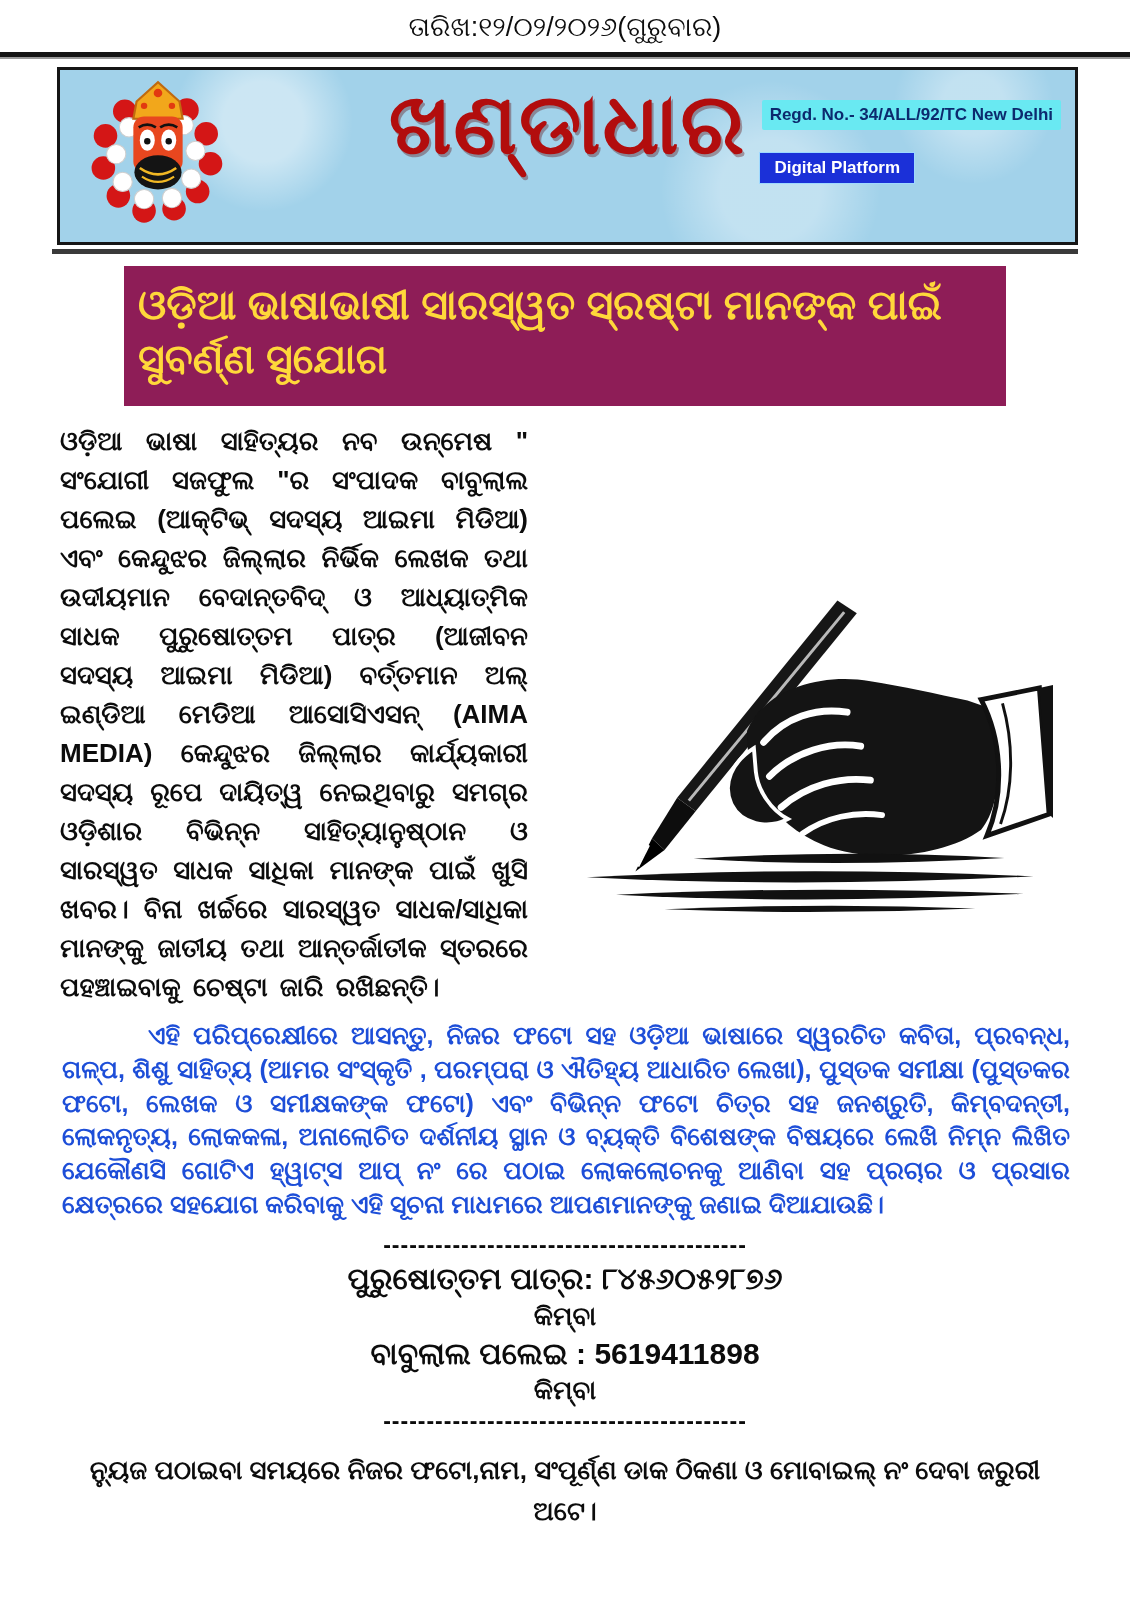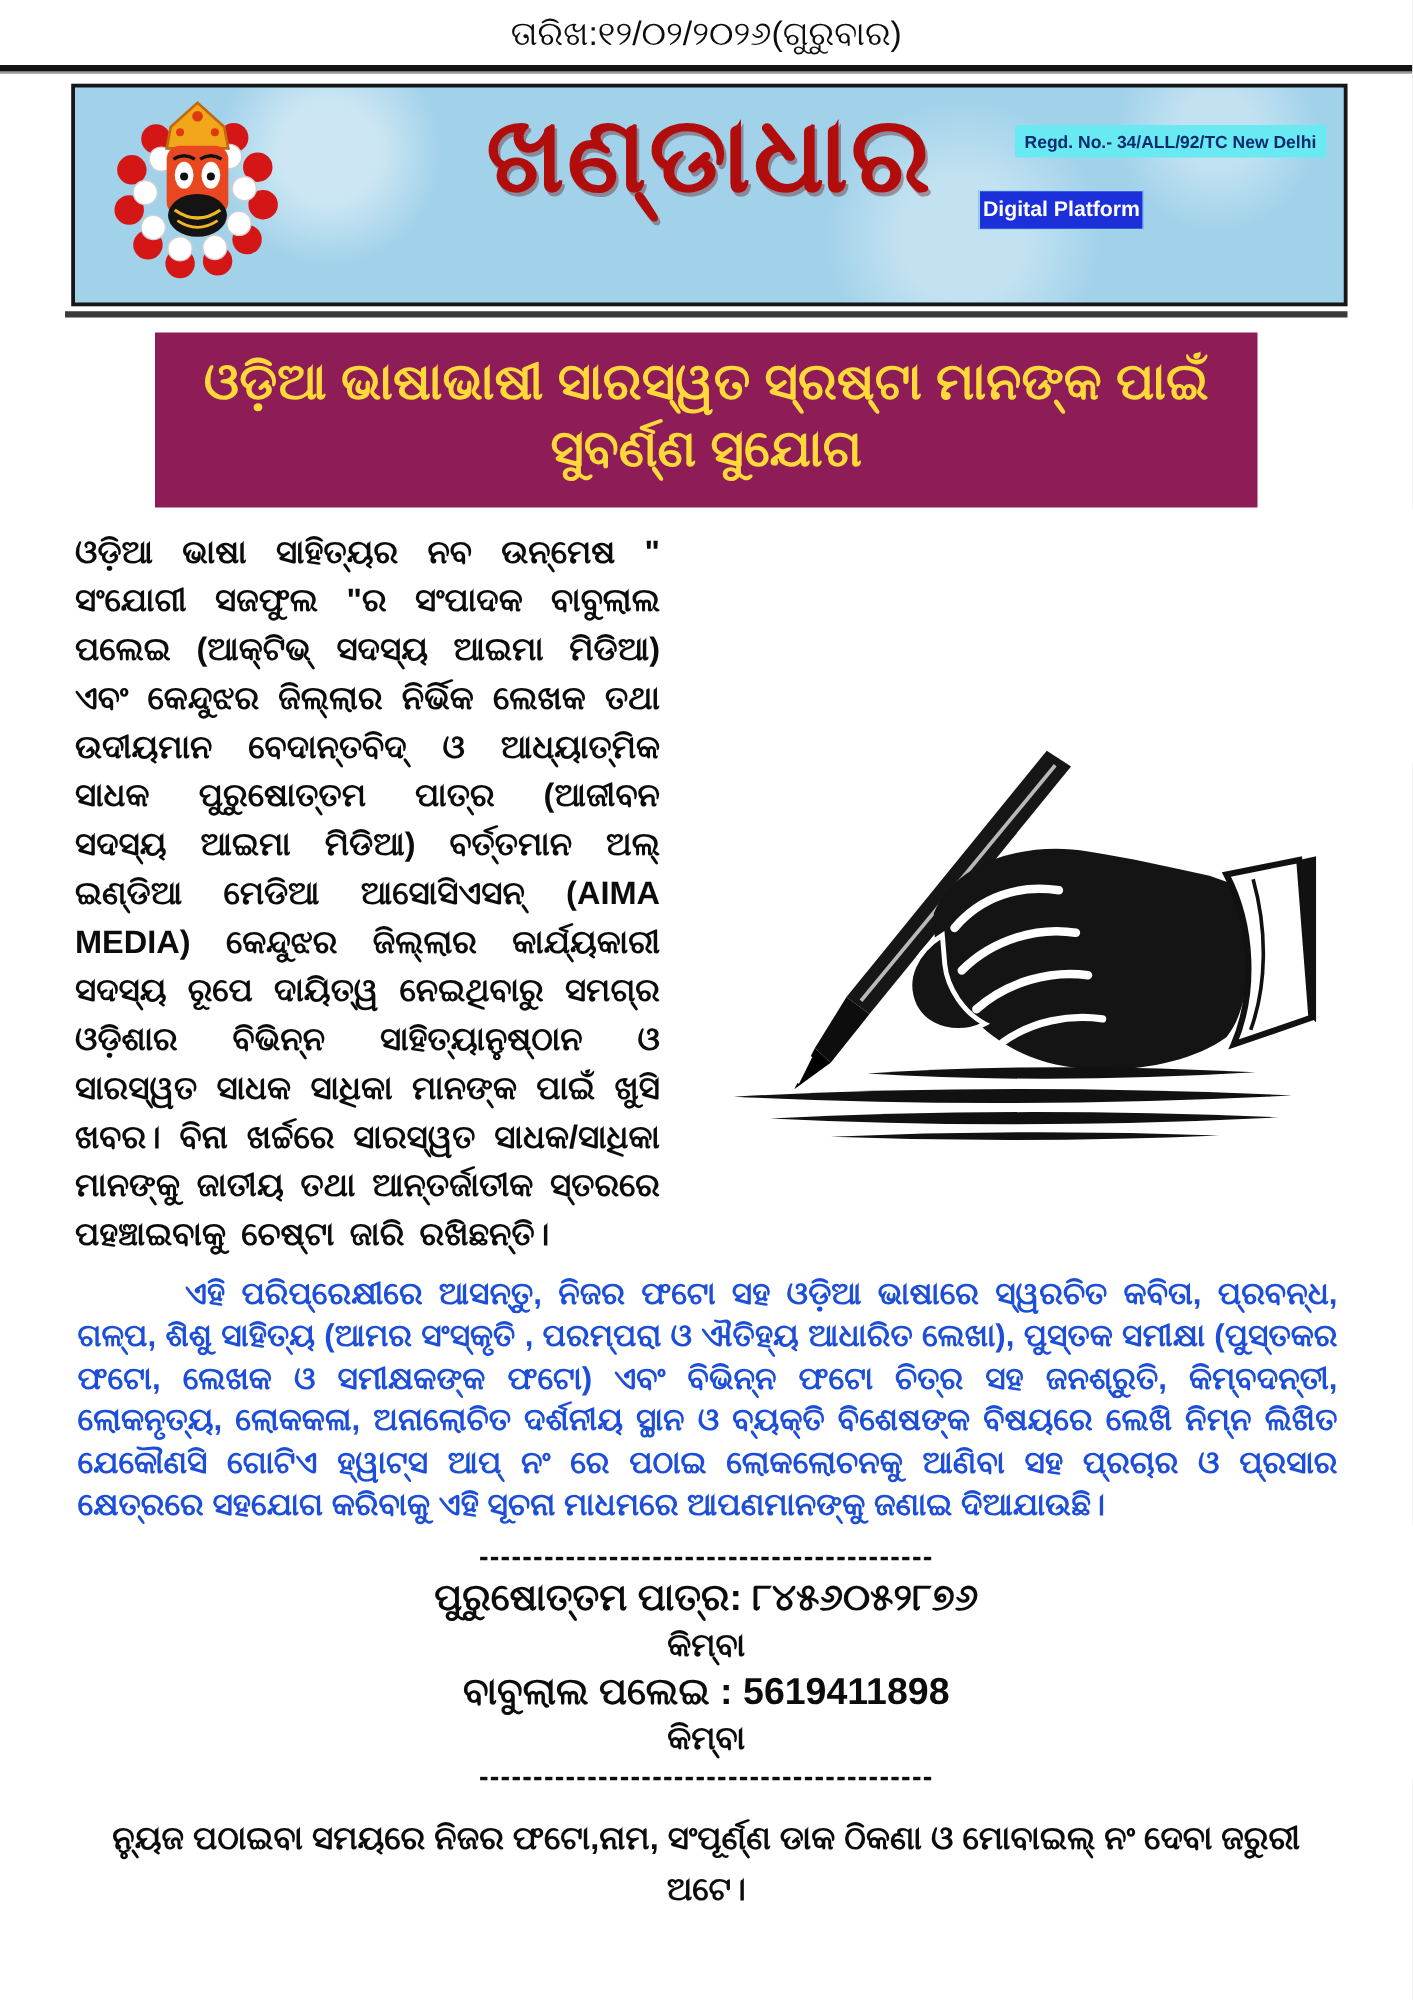--- a/index.html
+++ b/index.html
@@ -22,45 +22,45 @@
       #a2d2ea;
   }
   .logo{position:absolute;left:24px;top:8px;width:148px;height:150px;z-index:3;}
   .masthead{
     position:absolute;left:0;right:0;top:2px;text-align:center;
     font-size:84px;line-height:1.25;font-weight:bold;color:#b20d0d;
     text-shadow:2px 3px 0 rgba(90,0,0,.35);letter-spacing:2px;
   }
   .regd-box{
     position:absolute;right:14px;top:30px;background:#69e9f2;color:#0c2a6e;
-    font-size:14px;font-weight:bold;padding:5px 8px;border-radius:2px;z-index:4;
+    font-size:17px;font-weight:bold;padding:5px 8px;border-radius:2px;z-index:4;
   }
   .digital-badge{
     position:absolute;right:160px;top:82px;background:#1b30d8;color:#ffffff;
-    font-size:17px;font-weight:bold;padding:5px 2px;border:1px solid #9fd9ff;z-index:4;
+    font-size:17px;font-weight:bold;padding:5px 14px;border:1px solid #9fd9ff;z-index:4;
   }
   .eng-strip{
     position:absolute;left:0;right:0;bottom:0;height:38px;display:flex;align-items:stretch;
     background:#ffffff;border-top:2px solid #101010;z-index:2;
   }
   .eng-bar{flex:0 0 325px;background:linear-gradient(90deg,#0a2f66 0%,#2f6fae 55%,#7fb4de 100%);}
   .eng-bar.right{background:linear-gradient(90deg,#7fb4de 0%,#2f6fae 45%,#0a2f66 100%);}
   .eng-title{
     flex:1;display:flex;align-items:center;justify-content:center;
     font-family:"Liberation Serif","DejaVu Serif",serif;font-weight:bold;
     font-size:28px;letter-spacing:9px;color:#0d0d0d;white-space:nowrap;
   }
   .header-rule{height:5px;background:#3a3a3a;margin:4px 52px 0 52px;}
   
   .banner{
     width:882px;margin:12px auto 0 auto;background:#8e1d57;
     padding:12px 14px 20px 14px;box-sizing:border-box;
   }
   .banner h1{
-    margin:0;text-align:center;color:#ffd83a;font-size:41px;line-height:1.32;font-weight:bold;
+    margin:0;color:#ffd83a;font-size:41px;line-height:1.32;font-weight:bold;
   }
   
   .article{display:flex;margin:16px 58px 0 60px;}
   .lead{
     flex:0 0 468px;font-size:26px;font-weight:bold;line-height:1.5;
     text-align:justify;word-spacing:5px;color:#0c0c0c;
   }
   .illo-wrap{flex:1;display:flex;align-items:center;justify-content:center;padding-top:70px;}
   .illo-wrap svg{width:505px;height:auto;}
   .para2{

